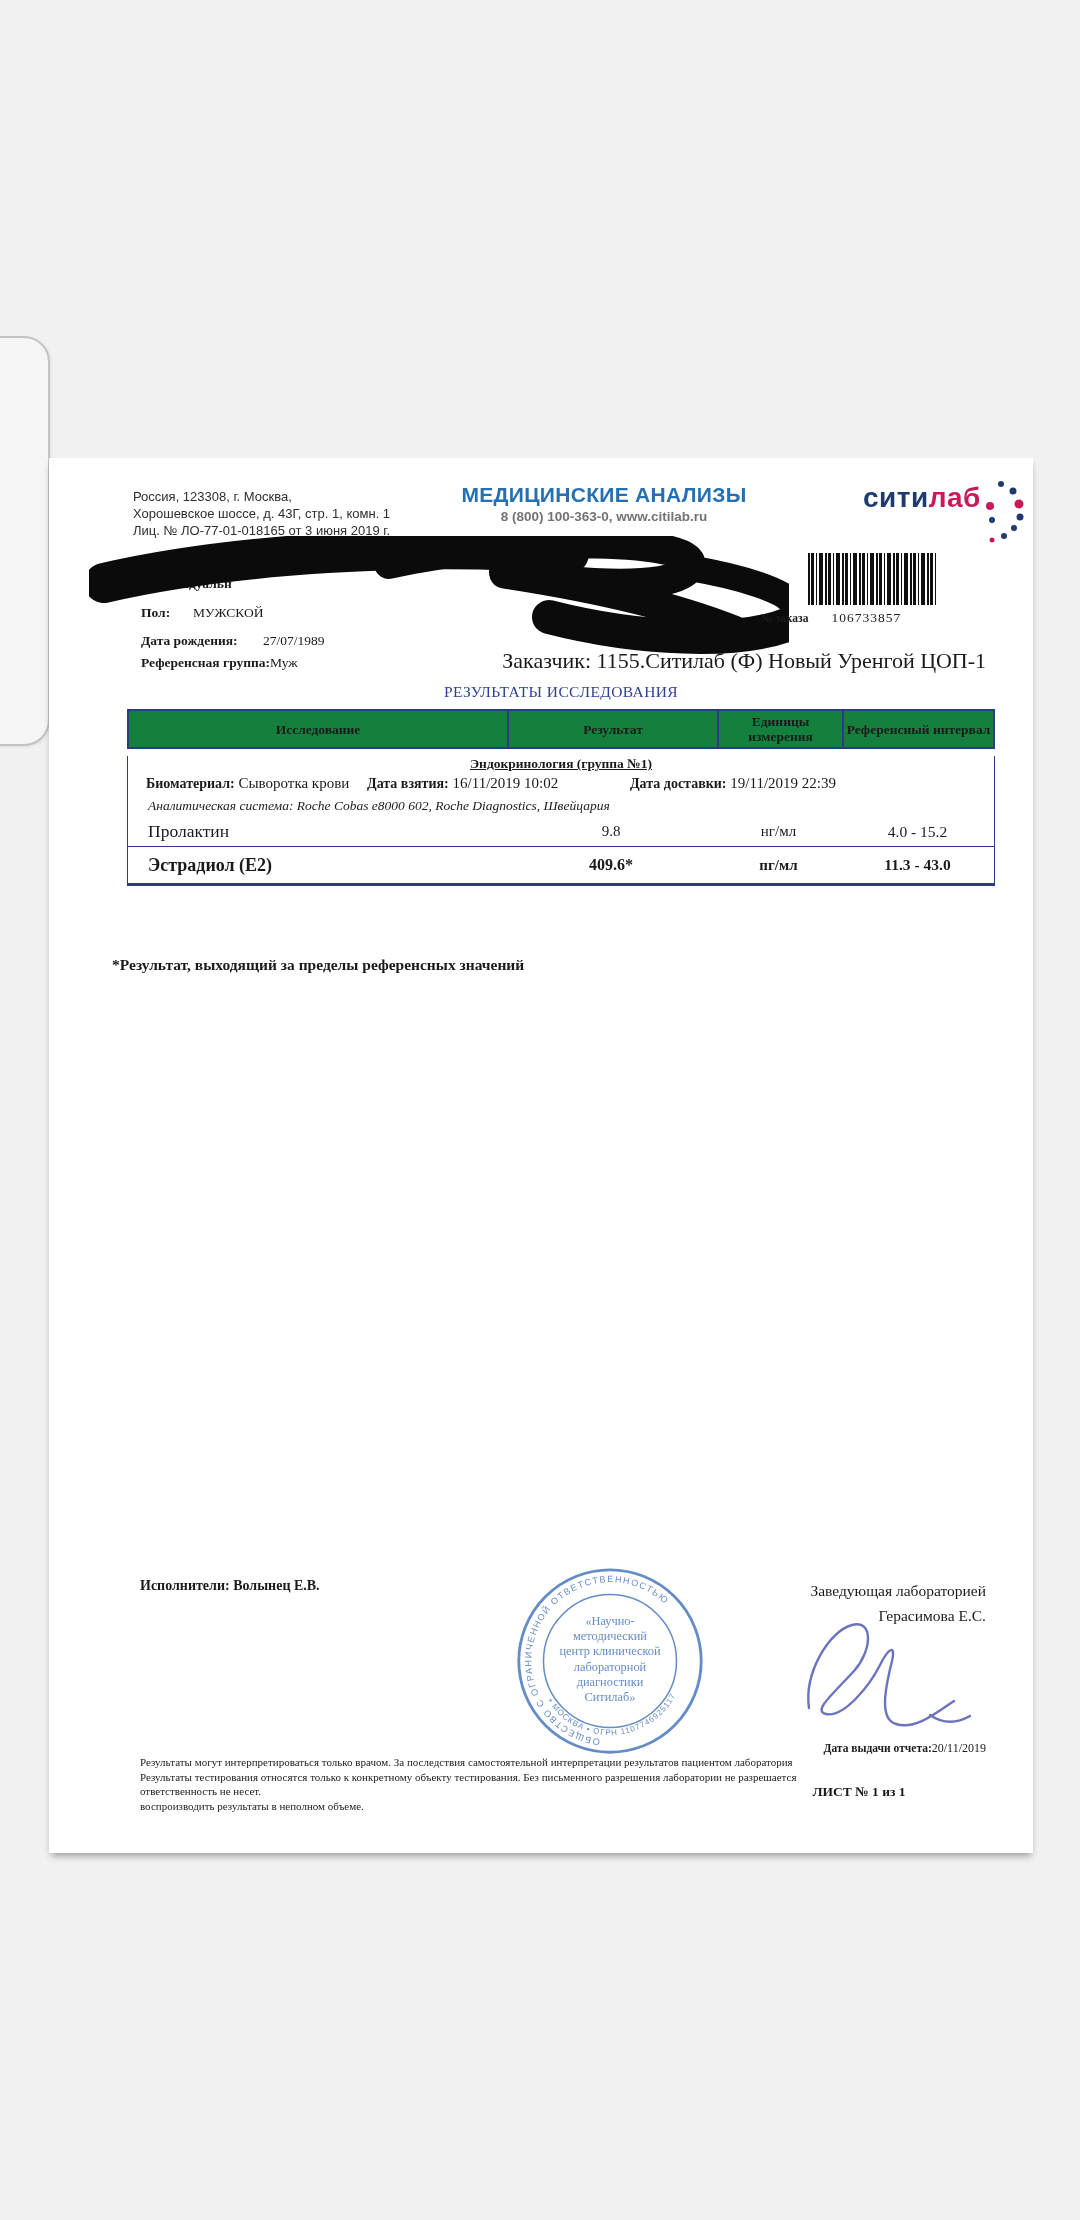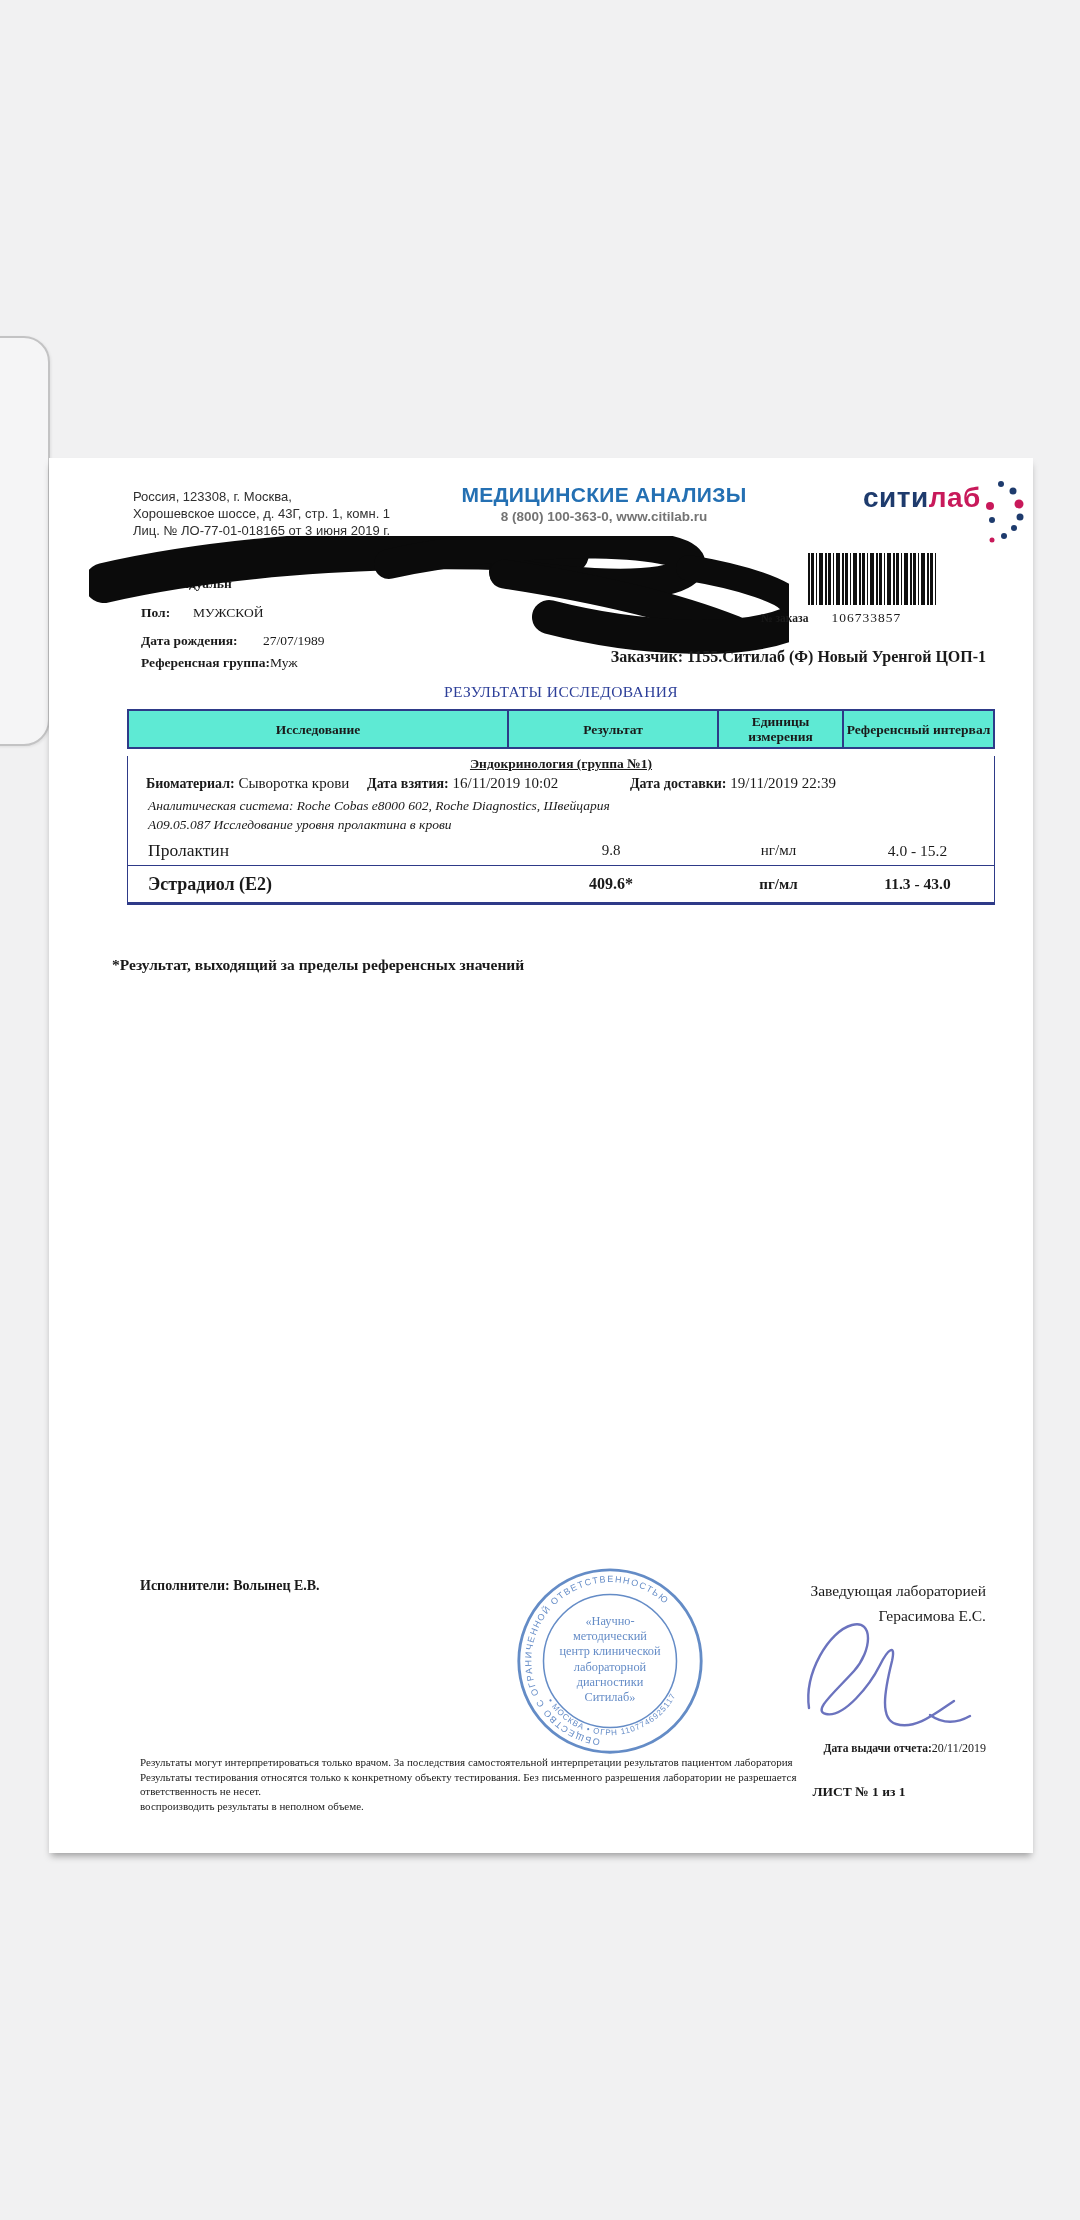--- a/index.html
+++ b/index.html
@@ -39,29 +39,29 @@
 
   .redaction{left:40px;top:78px;pointer-events:none;}
 
   
   .barcode{left:759px;top:95px;width:130px;height:52px;
     background:repeating-linear-gradient(90deg,#101010 0,#101010 2px,#fff 2px,#fff 3px,#101010 3px,#101010 6px,#fff 6px,#fff 8px,#101010 8px,#101010 9px,#fff 9px,#fff 11px,#101010 11px,#101010 15px,#fff 15px,#fff 17px);}
   .order-line{left:712px;top:152px;font-size:12px;width:240px;}
   .order-line b{font-size:11.5px;}
   .order-num{margin-left:20px;font-size:13.5px;letter-spacing:1px;}
 
-  .customer{left:400px;top:190px;width:537px;text-align:right;font-size:16px;font-weight:bold;}
+  .customer{left:400px;top:190px;width:537px;text-align:right;font-size:22px;font-weight:normal;}
 
   .results-title{left:78px;top:225px;width:868px;text-align:center;font-size:15.5px;letter-spacing:.4px;}
 
   
   .rtable{left:78px;top:251px;width:868px;}
   .thead{display:flex;border:2px solid #2e3a88;}
   .thead .cell{border-left:2px solid #2e3a88;display:flex;align-items:center;justify-content:center;text-align:center;
-    font-size:13.5px;font-weight:bold;height:36px;line-height:15px;box-sizing:border-box;background:#5eead4;}
+    font-size:13.5px;font-weight:bold;height:36px;line-height:15px;box-sizing:border-box;background:#15803d;}
   .thead .cell:first-child{border-left:none;}
   .c1{width:378px;}.c2{width:210px;}.c3{width:125px;}.c4{width:155px;flex:1;}
   .tbody{border-left:1.5px solid #2e3a88;border-right:1.5px solid #2e3a88;border-bottom:3px solid #2e3a88;box-sizing:border-box;}
   .sec-row{text-align:center;font-size:13.5px;font-weight:bold;text-decoration:underline;margin-top:7px;height:19px;}
   .meta-row{font-size:15px;height:22px;padding-left:18px;white-space:nowrap;}
   .meta-row b{font-size:14px;}
   .meta-row .sp1{margin-left:14px;}
   .meta-row .sp2{margin-left:68px;}
   .ital{font-style:italic;font-size:13.5px;padding-left:20px;height:19px;}
   .ital.first{margin-top:1px;}
@@ -171,21 +171,20 @@
       <div class="sec-row">Эндокринология (группа №1)</div>
       <div class="meta-row">
         <b>Биоматериал:</b>
         <span>Сыворотка крови</span>
         <b class="sp1">Дата взятия:</b>
         <span>16/11/2019 10:02</span>
         <b class="sp2">Дата доставки:</b>
         <span>19/11/2019 22:39</span>
       </div>
       <div class="ital first">Аналитическая система: Roche Cobas e8000 602, Roche Diagnostics, Швейцария</div>
-      <div class="ital">A09.05.087 Исследование уровня пролактина в крови</div>
       <div class="res-row row-norm">
         <div class="n">Пролактин</div>
         <div class="r">9.8</div>
         <div class="u">нг/мл</div>
         <div class="f">4.0 - 15.2</div>
       </div>
       <div class="res-row row-bold">
         <div class="n">Эстрадиол (Е2)</div>
         <div class="r">409.6*</div>
         <div class="u">пг/мл</div>

